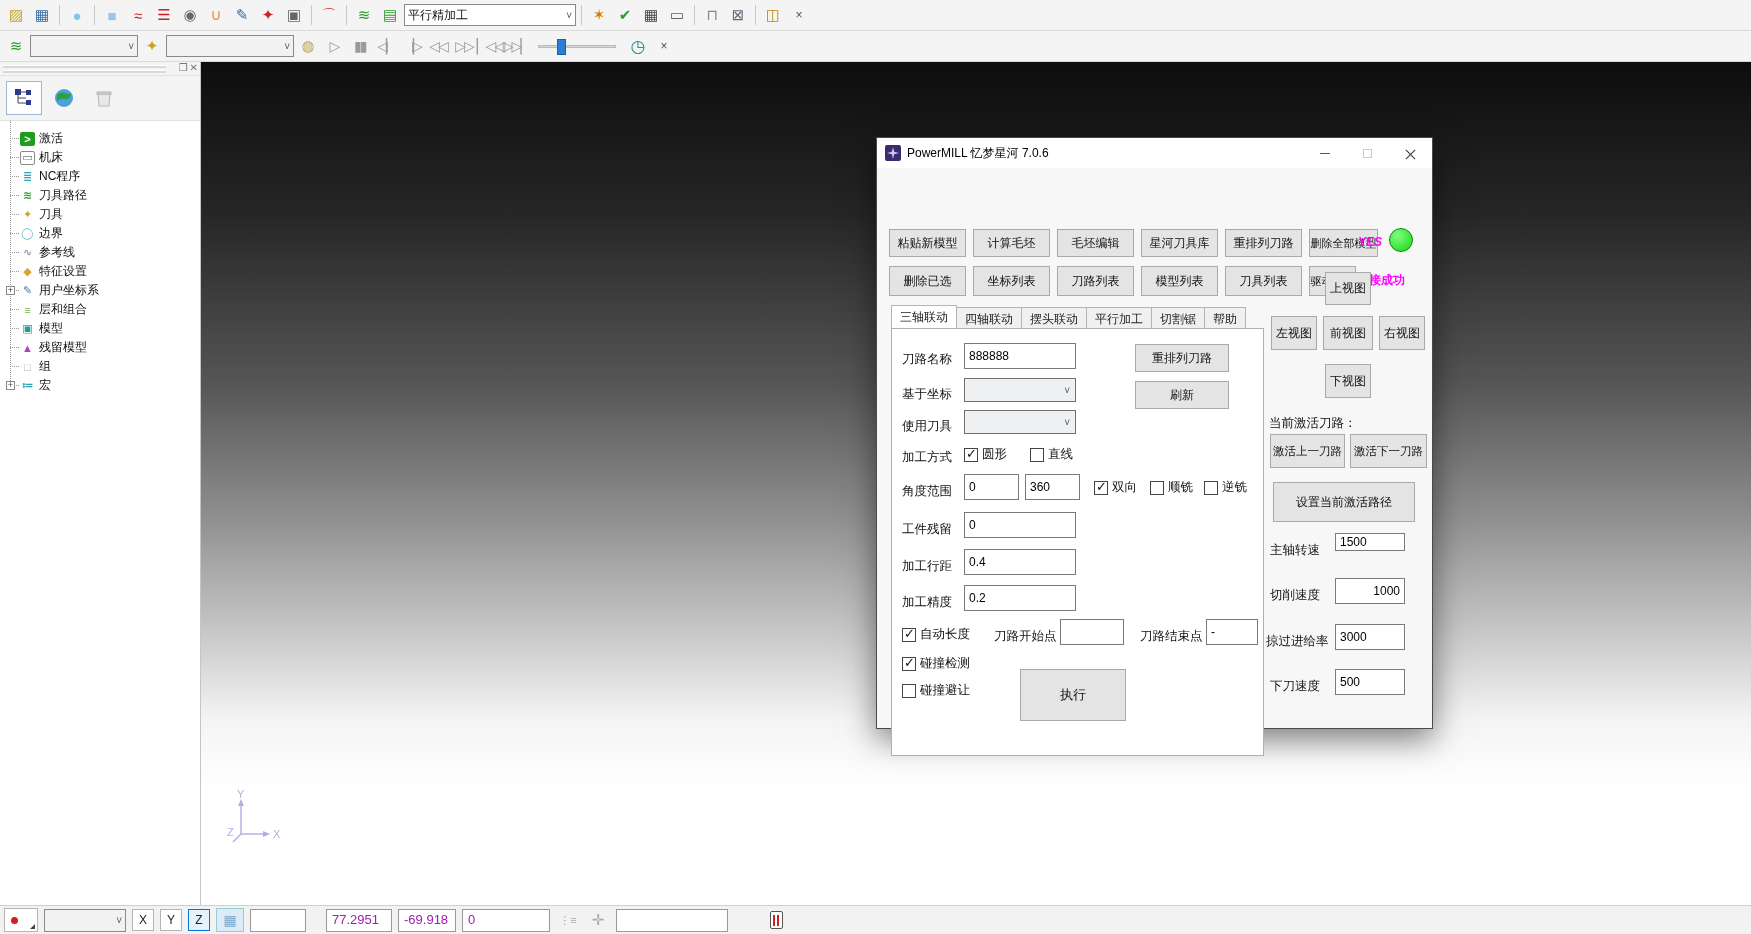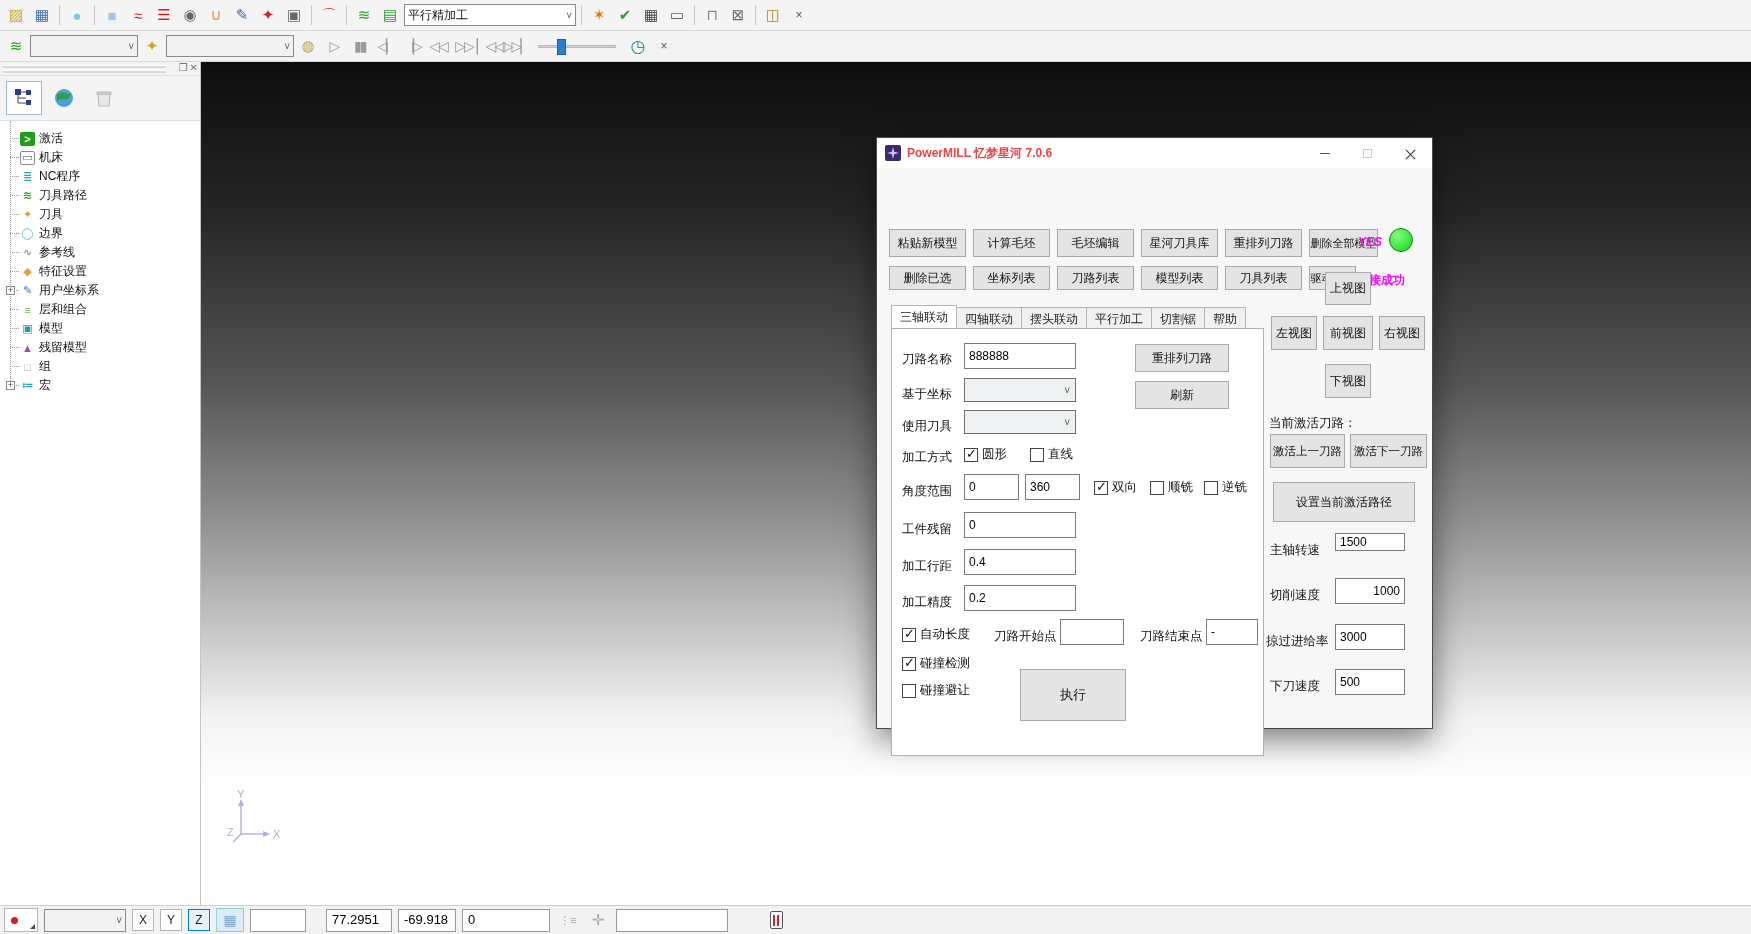--- a/index.html
+++ b/index.html
@@ -46,34 +46,34 @@
 
   
   #canvas { position:absolute; left:201px; top:62px; right:0; bottom:29px;
     background:linear-gradient(180deg,#0d0d0d 0%,#262626 18%,#555 38%,#8f8f8f 54%,#c9c9c9 68%,#f4f4f4 78%,#fff 86%,#fff 100%); }
   #axis-ind { position:absolute; left:24px; bottom:55px; }
 
   
   #dialog { position:absolute; left:876px; top:137px; width:557px; height:592px; background:#f7f7f7;
     border:1px solid #4a4a4a; box-shadow:0 10px 30px rgba(0,0,0,.5); }
   .dtitle { height:30px; background:#fff; display:flex; align-items:center; padding-left:8px; position:relative; }
-  .dtitle .txt { color:#ef4444; font-size:12px; margin-left:6px;font-weight:bold; }
+  .dtitle .txt { color:#000000; font-size:12px; margin-left:6px; }
   .wctl { position:absolute; right:0; top:0; height:30px; display:flex; }
   .wbtn { width:43px; height:30px; display:flex; align-items:center; justify-content:center; }
   .ic-min { width:10px; border-top:1px solid #555; }
   .ic-max { width:9px; height:9px; border:1px solid #c9c9c9; }
   .ic-close { position:relative; width:11px; height:11px; }
   .ic-close::before,.ic-close::after { content:""; position:absolute; left:5px; top:0; width:1px; height:13px; background:#333; }
   .ic-close::before { transform:rotate(45deg); } .ic-close::after { transform:rotate(-45deg); }
   .dmenu { height:24px; background:#fff; border-bottom:1px solid #ececec; display:flex; align-items:center; padding-left:6px; }
   .mitem { padding:3px 9px; color:#222; }
   .dbody { position:absolute; left:0; top:54px; right:0; bottom:0; }
   .btn { background:#e4e4e4; border:1px solid #a9a9a9; display:flex; align-items:center; justify-content:center;
     color:#111; font-size:12px; position:absolute; }
-  .row1 { top:37px; height:28px; } .row2 { top:74px; height:24px;text-align:right; }
+  .row1 { top:37px; height:28px; } .row2 { top:74px; height:30px;text-align:right; }
   .yes { position:absolute; left:481px; top:43px; color:#ff00ff; font-weight:bold; font-size:12px; font-style:italic; }
   .led { position:absolute; left:512px; top:36px; width:24px; height:24px; border-radius:50%;
     background:radial-gradient(circle at 35% 30%,#7dff7d,#19d319); border:1px solid #0a8a0a; }
   .conn { position:absolute; left:480px; top:80px; color:#ff00ff; font-size:12px; font-weight:bold; }
   .tabs { position:absolute; left:14px; top:115px; display:flex; }
   .tab { height:21px; padding:3px 8px 0; border:1px solid #b5b5b5; border-bottom:none; background:#f0f0f0;
     color:#222; margin-right:-1px; }
   .tab.active { background:#fff; height:23px; margin-top:-2px; position:relative; z-index:2; }
   .tabpage { position:absolute; left:14px; top:136px; width:373px; height:428px; background:#fff; border:1px solid #b0b0b0; }
   label.f { position:absolute; color:#111; font-size:12.5px; }
@@ -82,21 +82,21 @@
   .sel { position:absolute; background:#eef0f2; border:1px solid #707070; display:flex; align-items:center;
     justify-content:flex-end; padding-right:5px; color:#555; font-size:10px; }
   .cb { width:14px; height:14px; border:1px solid #444; background:#fff; display:inline-block; position:relative; flex:0 0 auto; }
   .cb.checked::after { content:"✓"; position:absolute; left:1px; top:-3px; font-size:13px; font-weight:bold; color:#111; }
   .cbwrap { position:absolute; display:flex; align-items:center; gap:4px; color:#111; font-size:12.5px; }
   .rc-label { position:absolute; color:#111; font-size:12.5px; }
 
   
   #statusbar { position:absolute; left:0; bottom:0; right:0; height:29px; background:#f2f2f2;
     border-top:1px solid #cfcfcf; display:flex; align-items:center; gap:6px; padding:0 4px; }
-  .sfield { height:23px; background:#fff; border:1px solid #9a9a9a; padding:2px 5px; font-size:13px; color:#000000; }
+  .sfield { height:23px; background:#fff; border:1px solid #9a9a9a; padding:2px 5px; font-size:13px; color:#a21caf; }
   .sbtn { width:22px; height:22px; background:#fff; border:1px solid #b5b5b5; display:flex; align-items:center;
     justify-content:center; font-size:12px; color:#222; }
   .sbtn.active { border:1px solid #0078d7; background:#e5f1fb; }
   .griddot { width:34px; height:24px; background:#fff; border:1px solid #b5b5b5; position:relative; }
   .griddot .dot { position:absolute; left:6px; top:8px; width:7px; height:7px; background:#cc2222; border-radius:50%; }
   .griddot .tri { position:absolute; right:2px; bottom:2px; width:0; height:0;
     border-left:5px solid transparent; border-bottom:5px solid #444; }
   .gridicon { width:28px; height:24px; background:#dcebf8; border:1px solid #9cc; display:flex; align-items:center;
     justify-content:center; color:#7aa7cc; font-size:14px; }
   .phone { width:13px; height:18px; border:1px solid #555; border-radius:2px; position:relative; background:#fff; }

